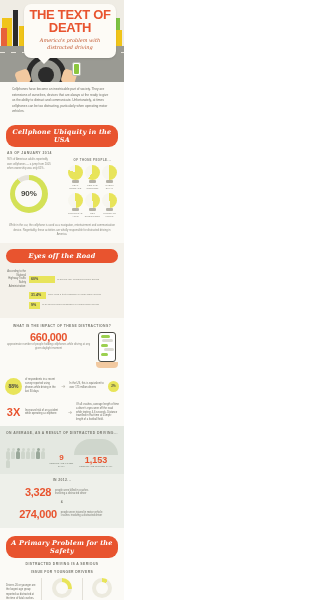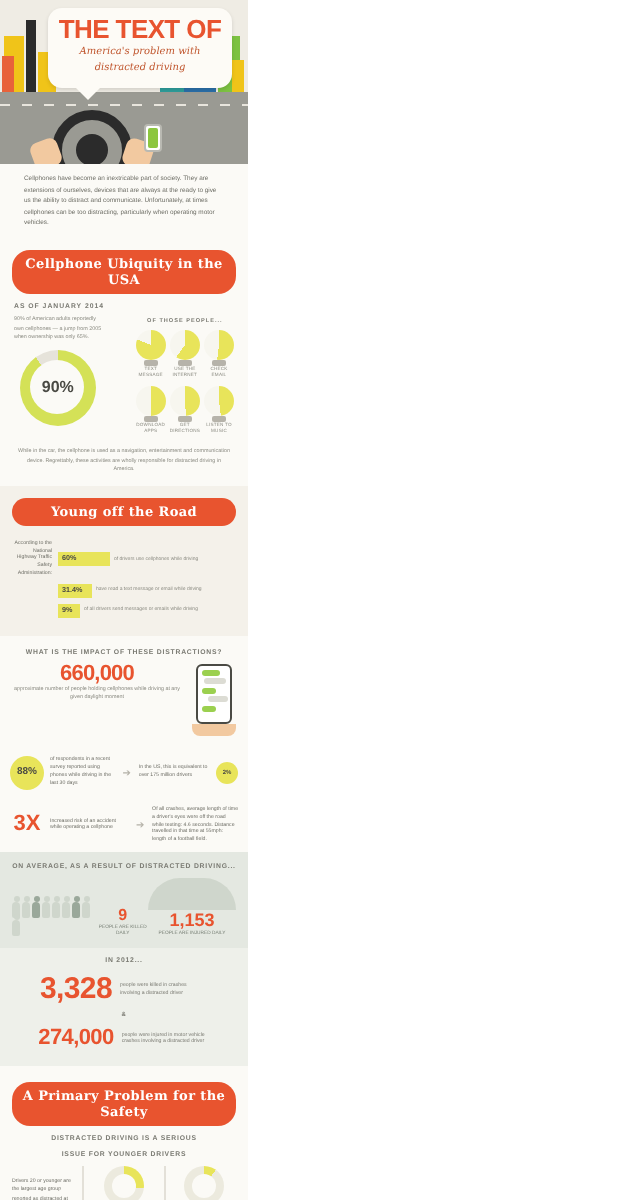--- a/index.html
+++ b/index.html
@@ -43,21 +43,21 @@
   .bubble:after { content:""; position:absolute; left:14px; bottom:-6px; width:0; height:0;
                   border:6px solid transparent; border-top-color:#fdfbf6; border-bottom:0; }
   .title1 { font-size:13px; font-weight:bold; color:#e8542f; line-height:1; letter-spacing:-.3px; }
   .title2 { font-size:13px; font-weight:bold; color:#e8542f; line-height:1.05; letter-spacing:-.3px; }
   .subtitle { font-family:"DejaVu Serif", serif; font-style:italic; font-size:5px;
               color:#c0562e; line-height:1.5; margin-top:2px; }
   .white { background:#fbfaf6; }
   .cream { background:#f4f1ea; }
   .ribbon { margin:0 6px; background:#e8542f; border-radius:9px; padding:3px 4px;
             text-align:center; color:#fff; font-family:"DejaVu Serif", serif;
-            font-weight:bold; font-size:6.5px; letter-spacing:.2px; }
+            font-style:italic; font-weight:bold; font-size:6.5px; letter-spacing:.2px; }
   .ribbon-wrap { position:relative; padding:6px 0 4px; }
   .kicker { font-size:3.4px; font-weight:bold; color:#7a7a72; letter-spacing:.5px;
             text-transform:uppercase; line-height:1.5; }
   .body-txt { font-size:3.2px; color:#6e6e66; line-height:1.75; }
   .tiny { font-size:2.7px; color:#8b8b82; line-height:1.7; }
 
   
   .intro { padding:5px 12px 4px; background:#fbfaf6; }
 
   
@@ -126,21 +126,21 @@
   .person.dark { background:#9aa89a; }
   .person.dark:before { background:#9aa89a; }
   .num9 { font-size:8px; font-weight:bold; color:#e8542f; }
   .num1153 { font-size:9px; font-weight:bold; color:#e8542f;text-align:center; }
   .crowd { width:44px; height:16px; background:#cfd6cc; border-radius:22px 22px 0 0; }
   .per-label { font-size:2.4px; color:#7a8278; line-height:1.3; }
 
   
   .annual { background:#eef0ea; padding:4px 6px 6px; text-align:center; }
   .an-row { display:flex; align-items:center; justify-content:center; gap:4px; margin:2px 0; }
-  .an-num { font-size:15px; font-weight:bold; color:#e8542f; letter-spacing:-.3px; }
+  .an-num { font-size:11px; font-weight:bold; color:#e8542f; letter-spacing:-.3px; }
   .an-num.lg { font-size:11px; }
   .an-txt { font-size:2.6px; color:#7a7a72; line-height:1.45; text-align:left; width:44px; }
 
   
   .young { background:#fbfaf6; padding:2px 0 6px; }
   .young-cols { display:flex; padding:4px 6px 0; gap:4px; align-items:flex-start; }
   .ycol { flex:1; text-align:center; }
   .ycol.first { text-align:left; font-size:2.6px; color:#6e6e66; line-height:1.6; padding-top:6px; }
   .donut-sm { width:20px; height:20px; border-radius:50%; margin:0 auto 2px;
               display:flex; align-items:center; justify-content:center; }
@@ -164,20 +164,21 @@
     <div class="bldg b7"></div>
     <div class="bldg b8"></div>
     <div class="road"></div>
     <div class="wheel"></div>
     <div class="hand h1"></div>
     <div class="hand h2"></div>
     <div class="phone-hero"></div>
 
     <div class="bubble">
       <div class="title1">THE TEXT OF</div>
+      <div class="title2">DEATH</div>
       <div class="subtitle">America's problem with distracted driving</div>
     </div>
   </div>
 
   <div class="intro">
     <div class="body-txt">Cellphones have become an inextricable part of society. They are extensions of ourselves, devices that are always at the ready to give us the ability to distract and communicate. Unfortunately, at times cellphones can be too distracting, particularly when operating motor vehicles.</div>
   </div>
 
   <div class="white">
     <div class="ribbon-wrap">
@@ -229,21 +230,21 @@
         </div>
       </div>
     </div>
     <div style="padding:0 8px 5px;">
       <div class="tiny" style="text-align:center;">While in the car, the cellphone is used as a navigation, entertainment and communication device. Regrettably, these activities are wholly responsible for distracted driving in America.</div>
     </div>
   </div>
 
   <div class="cream">
     <div class="ribbon-wrap">
-      <div class="ribbon">Young off the Road</div>
+      <div class="ribbon">Eyes off the Road</div>
     </div>
     <div class="bars">
       <div class="barrow">
         <div class="barlabelL">According to the National Highway Traffic Safety Administration:</div>
         <div class="bartrack">
           <div class="barfill" style="width:26px">
             <span class="barpct">60%</span>
           </div>
           <div class="bardesc">of drivers use cellphones while driving</div>
         </div>

